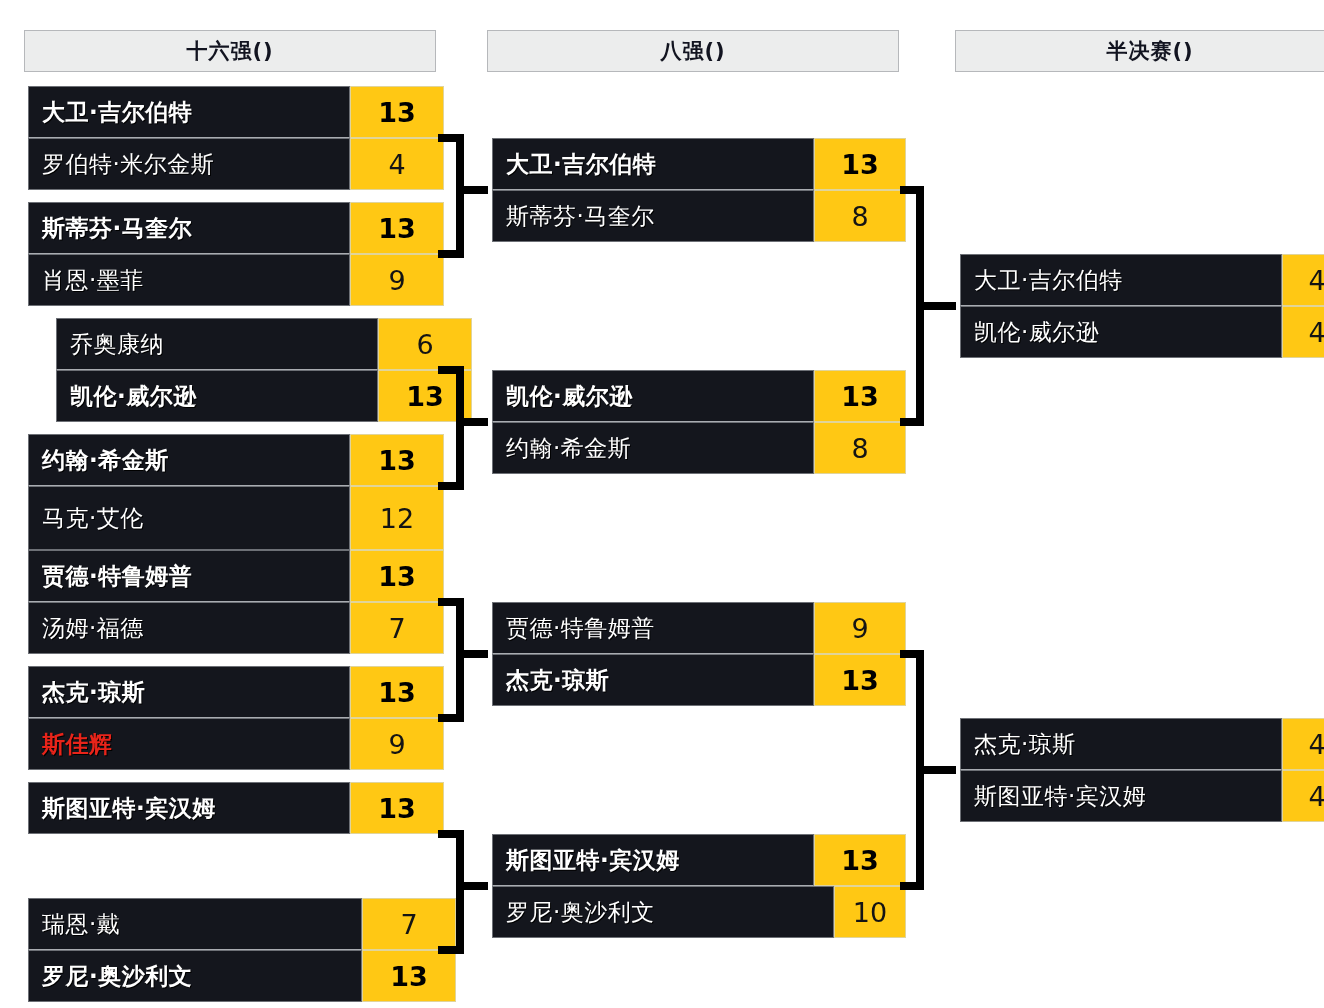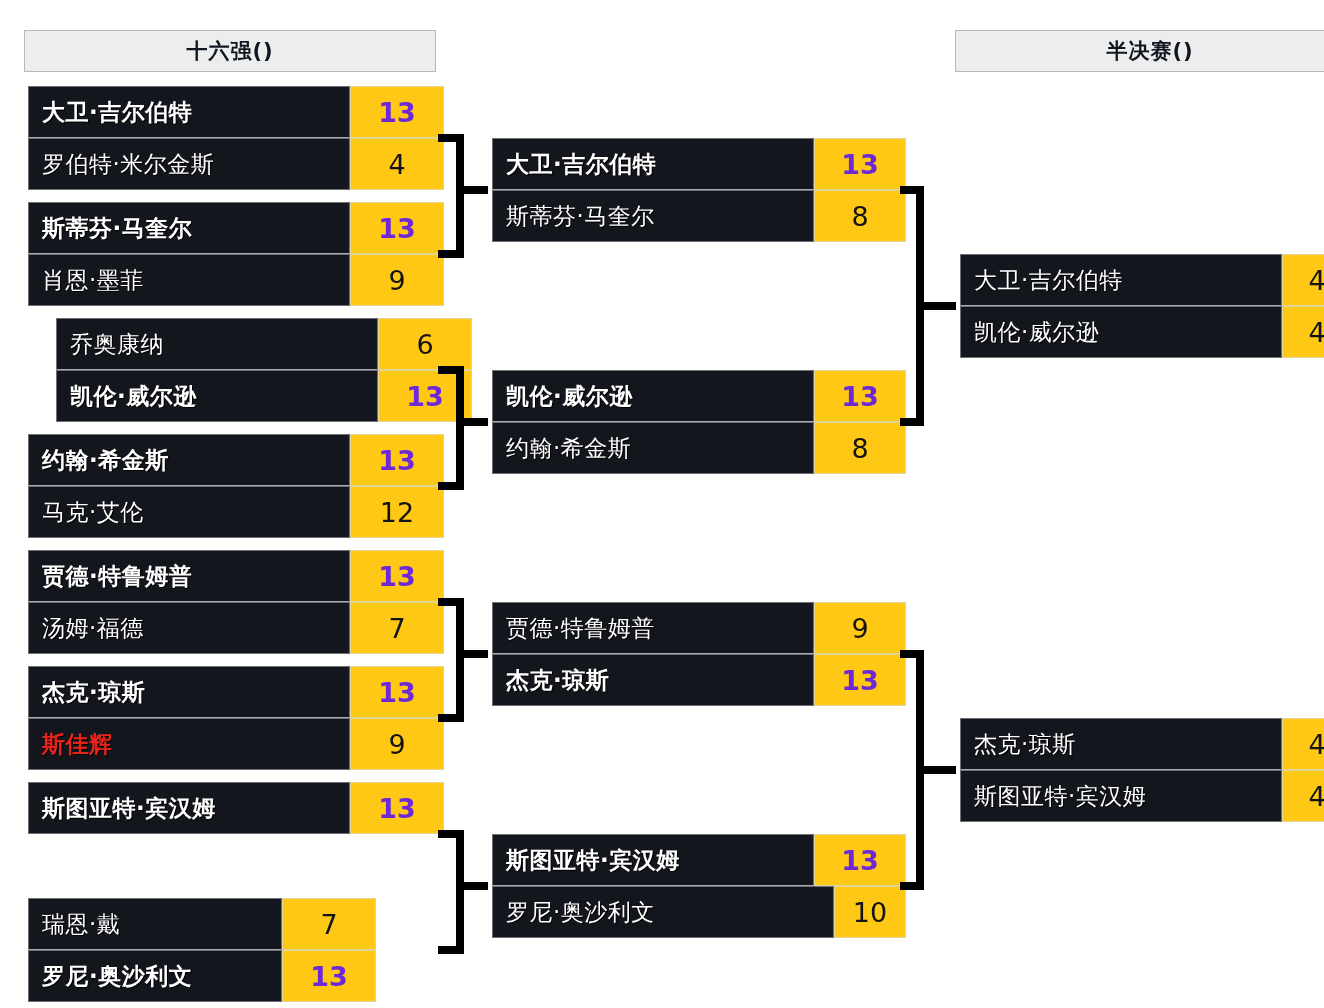--- a/index.html
+++ b/index.html
@@ -54,34 +54,37 @@
     flex:0 0 auto;
     background:#ffc814;
     border:1px solid #e0d49b;
     box-sizing:border-box;
     display:flex;align-items:center;justify-content:center;
     color:#141414;
     font-size:27px;
     letter-spacing:0;
   }
   .name.win{font-weight:bold;}
-  .score.win{color:#6d28d9;font-weight:bold;}
+  .score.win{color:#000000;font-weight:bold;}
   .name.cn{color:#e8241a;font-weight:bold;text-shadow:1px 1px 0 #000;}
 
   
   .ln{position:absolute;background:#000000;}
 </style>
 </head>
 <body>
 
 <div id="bracket">
 
   <div class="round-header" style="left:24px;top:26px;width:412px;">
     <span>十六强()</span>
   </div>
+  <div class="round-header" style="left:487px;top:26px;width:412px;">
+    <span>八强()</span>
+  </div>
   <div class="round-header" style="left:955px;top:26px;width:390px;">
     <span>半决赛()</span>
   </div>
 
 <div class="match" style="left: 22px; top: 82px; width: 416px;">
       <div class="row first" style="height: 52px;">
         <div class="name win" style="width: 322px;">大卫·吉尔伯特</div>
         <div class="score win" style="width: 94px;">13</div>
       </div>
       <div class="row last" style="height: 52px;">
@@ -107,21 +110,21 @@
       <div class="row last" style="height: 52px;">
         <div class="name win" style="width: 322px;">凯伦·威尔逊</div>
         <div class="score win" style="width: 94px;">13</div>
       </div>
     </div>
     <div class="match" style="left: 22px; top: 430px; width: 416px;">
       <div class="row first" style="height: 52px;">
         <div class="name win" style="width: 322px;">约翰·希金斯</div>
         <div class="score win" style="width: 94px;">13</div>
       </div>
-      <div class="row last" style="height: 52px;">
+      <div class="row last" style="height: 64px;">
         <div class="name" style="width: 322px;">马克·艾伦</div>
         <div class="score" style="width: 94px;">12</div>
       </div>
     </div>
     <div class="match" style="left: 22px; top: 546px; width: 416px;">
       <div class="row first" style="height: 52px;">
         <div class="name win" style="width: 322px;">贾德·特鲁姆普</div>
         <div class="score win" style="width: 94px;">13</div>
       </div>
       <div class="row last" style="height: 52px;">
@@ -138,21 +141,21 @@
         <div class="name cn" style="width: 322px;">斯佳辉</div>
         <div class="score" style="width: 94px;">9</div>
       </div>
     </div>
     <div class="match" style="left: 22px; top: 778px; width: 416px;">
       <div class="row last" style="height: 52px;">
         <div class="name win" style="width: 322px;">斯图亚特·宾汉姆</div>
         <div class="score win" style="width: 94px;">13</div>
       </div>
     </div>
-    <div class="match" style="left: 22px; top: 894px; width: 348px;">
+    <div class="match" style="left: 22px; top: 894px; width: 428px;">
       <div class="row first" style="height: 52px;">
         <div class="name" style="width: 322px;">瑞恩·戴</div>
         <div class="score" style="width: 94px;">7</div>
       </div>
       <div class="row last" style="height: 52px;">
         <div class="name win" style="width: 322px;">罗尼·奥沙利文</div>
         <div class="score win" style="width: 94px;">13</div>
       </div>
     </div>
     <div class="match" style="left: 486px; top: 134px; width: 414px;">

